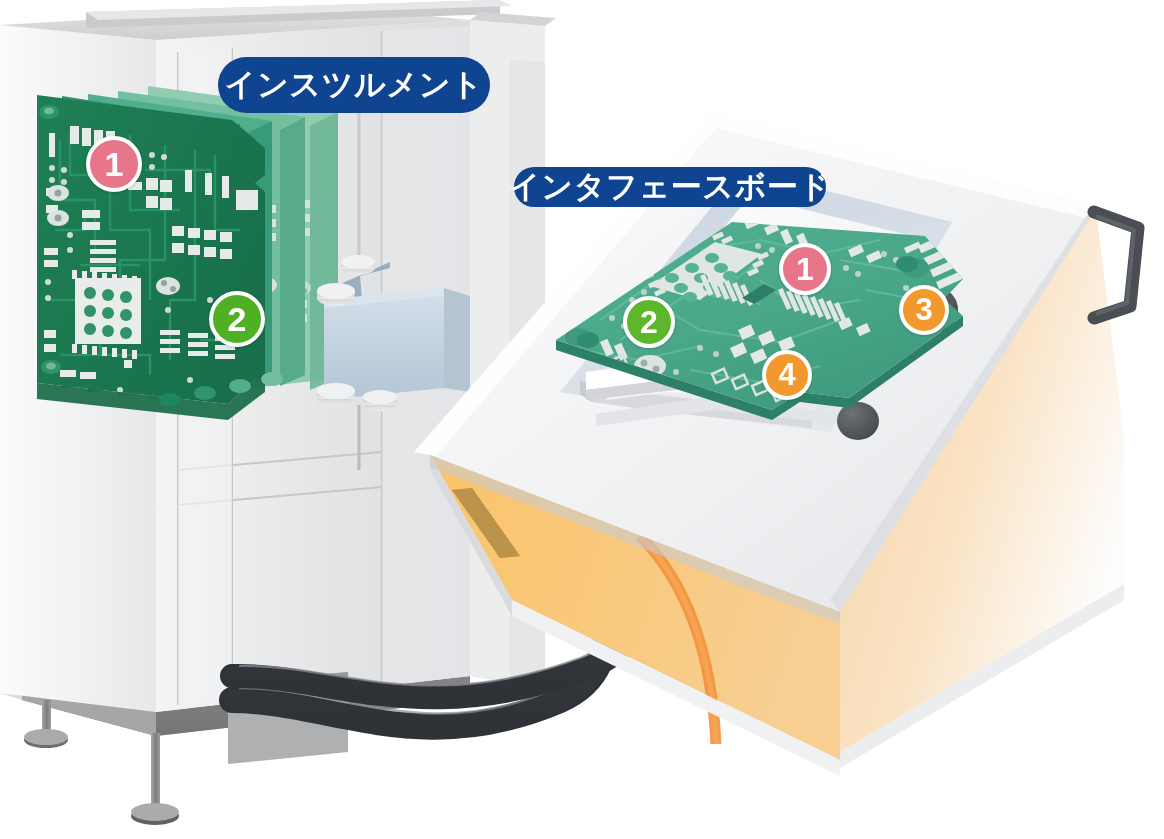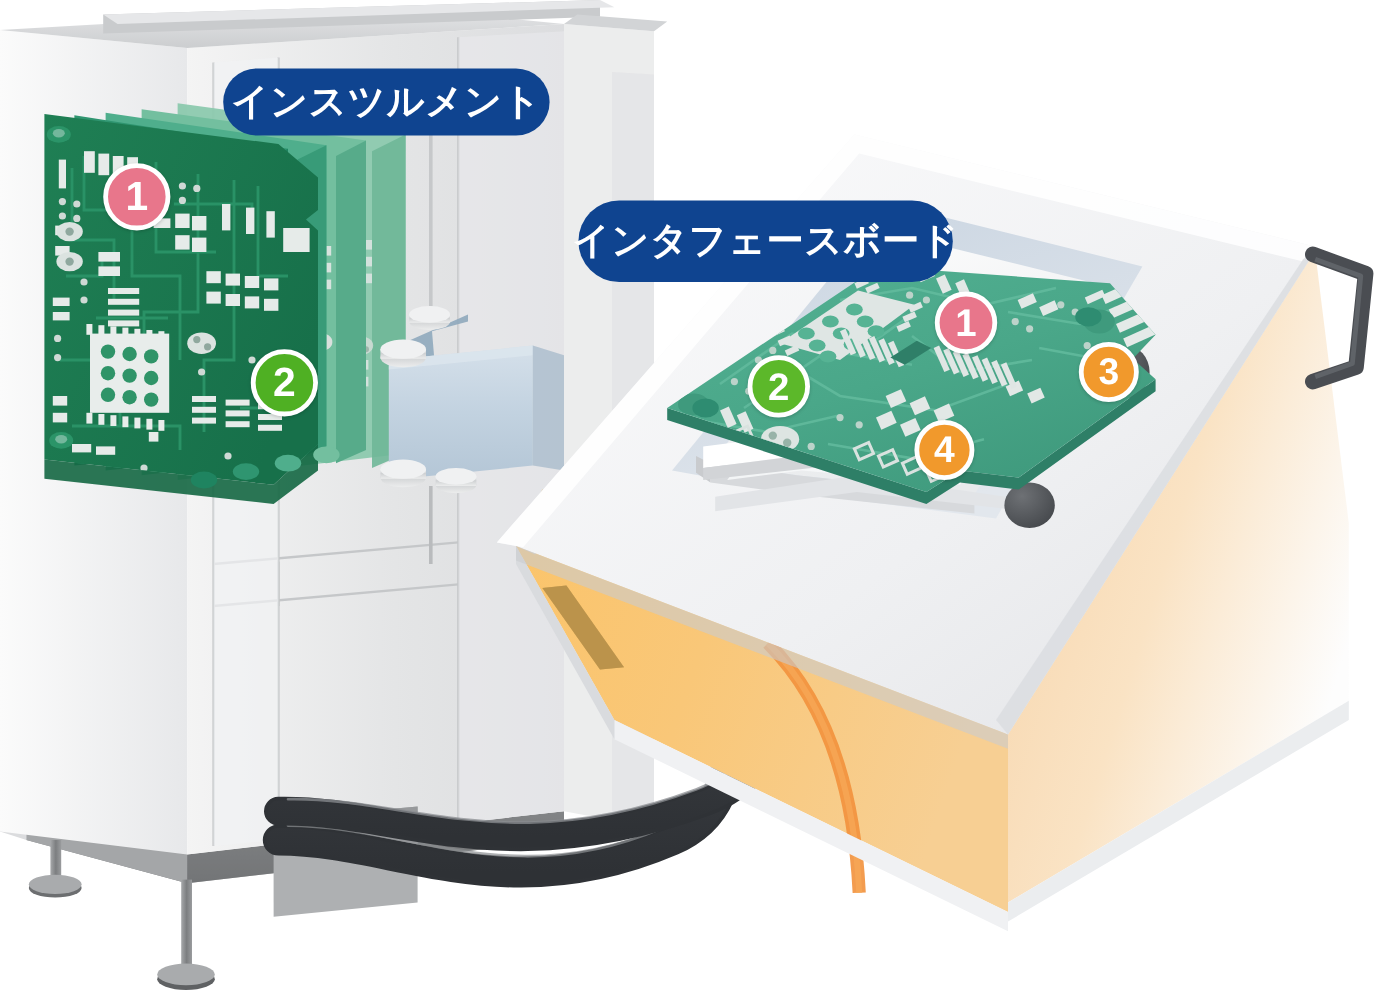--- a/index.html
+++ b/index.html
@@ -21,29 +21,30 @@
     display: flex;
     align-items: center;
     justify-content: center;
     background: #0f4490;
     color: #ffffff;
     border-radius: 999px;
     font-weight: bold;
     letter-spacing: 0.02em;
     white-space: nowrap;
     user-select: none;
+    margin-left: 32px;
   }
   #pill-instrument {
     left: 186px; top: 57px;
     width: 272px; height: 56px;
     font-size: 31px;
   }
   #pill-interface {
     left: 482px; top: 167px;
-    width: 312px; height: 68px;
+    width: 312px; height: 40px;
     font-size: 31px;
   }
   .badge {
     position: absolute;
     display: flex;
     align-items: center;
     justify-content: center;
     border-radius: 50%;
     color: #ffffff;
     font-weight: bold;

